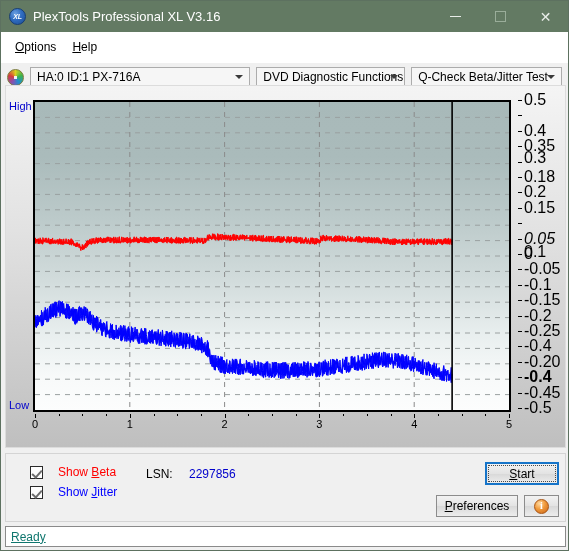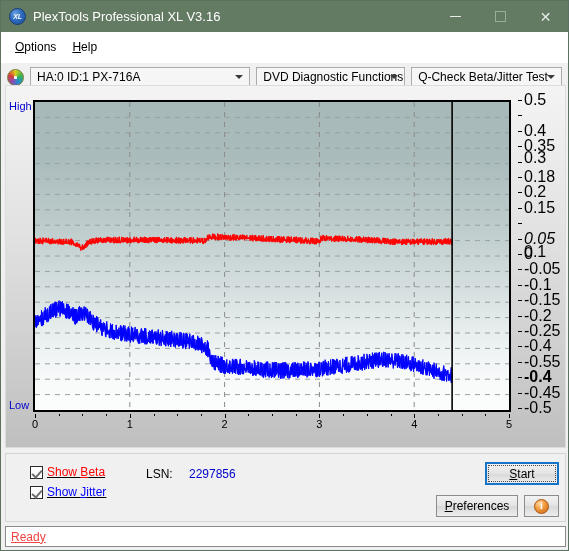--- a/index.html
+++ b/index.html
@@ -211,22 +211,21 @@
   #controls-panel {
     position: absolute;
     left: 4px; top: 452px;
     width: 561px; height: 69px;
     background: #f0f0f0;
     border: 1px solid #d4d4d4;
   }
   .chk-row {
     position: absolute;
     display: flex; align-items: center;
-    gap: 4px;
-    text-decoration: underline;
+    gap: 15px;
   }
   #chk-beta-row  { left: 24px; top: 11px; }
   #chk-jitter-row{ left: 24px; top: 31px; }
   .checkbox {
     width: 13px; height: 13px;
     background: #fff;
     border: 1px solid #2b2b2b;
     position: relative;
     flex: 0 0 auto;
   }
@@ -287,21 +286,21 @@
   
   #statusbar {
     position: absolute;
     left: 4px; top: 525px;
     width: 561px; height: 21px;
     background: #ffffff;
     border: 1px solid #8a8a8a;
     display: flex; align-items: center;
     padding-left: 5px;
   }
-  #status-text { font-size: 12px; color: #ef4444; text-decoration: underline; }
+  #status-text { font-size: 12px; color: #0f766e; text-decoration: underline; }
 </style>
 </head>
 <body>
 
 <div id="window">
 
   <div id="titlebar">
     <div id="app-icon">XL</div>
     <div id="title-text">PlexTools Professional XL V3.16</div>
     <div id="win-buttons">
@@ -404,21 +403,21 @@
         <div class="ytick" style="top: 186.8px;">-0.1</div>
         <div class="ytick-mark" style="top: 202.2px;"></div>
         <div class="ytick" style="top: 202.2px;">-0.15</div>
         <div class="ytick-mark" style="top: 217.6px;"></div>
         <div class="ytick" style="top: 217.6px;">-0.2</div>
         <div class="ytick-mark" style="top: 233px;"></div>
         <div class="ytick" style="top: 233px;">-0.25</div>
         <div class="ytick-mark" style="top: 248.4px;"></div>
         <div class="ytick" style="top: 248.4px;">-0.4</div>
         <div class="ytick-mark" style="top: 263.8px;"></div>
-        <div class="ytick" style="top: 263.8px;">-0.55</div>
+        <div class="ytick" style="top: 263.8px;">-0.20</div>
         <div class="ytick-mark" style="top: 279.2px;"></div>
         <div class="ytick" style="top: 279.2px; font-weight: bold;">-0.4</div>
         <div class="ytick-mark" style="top: 294.6px;"></div>
         <div class="ytick" style="top: 294.6px;">-0.45</div>
         <div class="ytick-mark" style="top: 310px;"></div>
         <div class="ytick" style="top: 310px;">-0.5</div>
       </div>
     <div id="xaxis">
         <div class="xtick-mark" style="left: 2px;"></div>
         <div class="xtick" style="left: 2px;">0</div>

